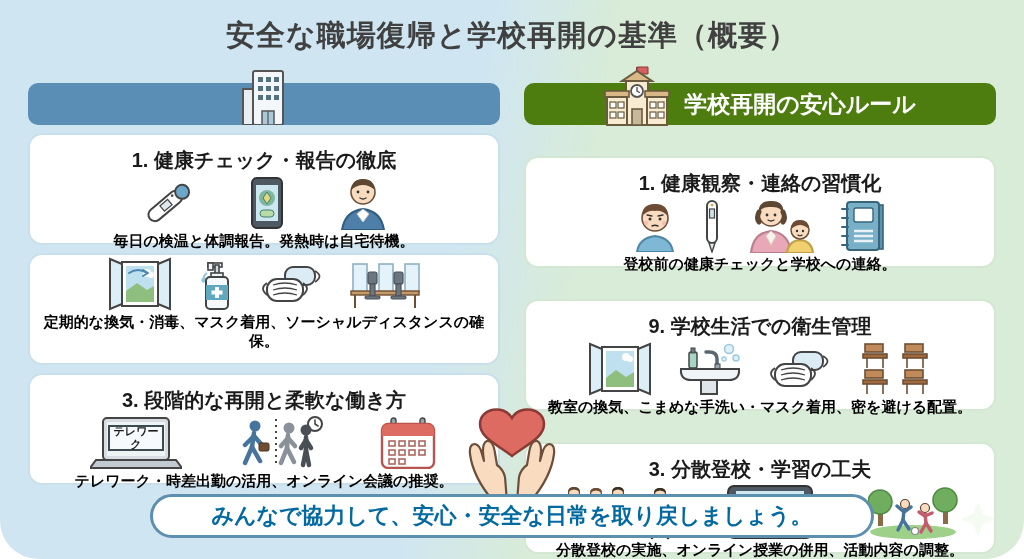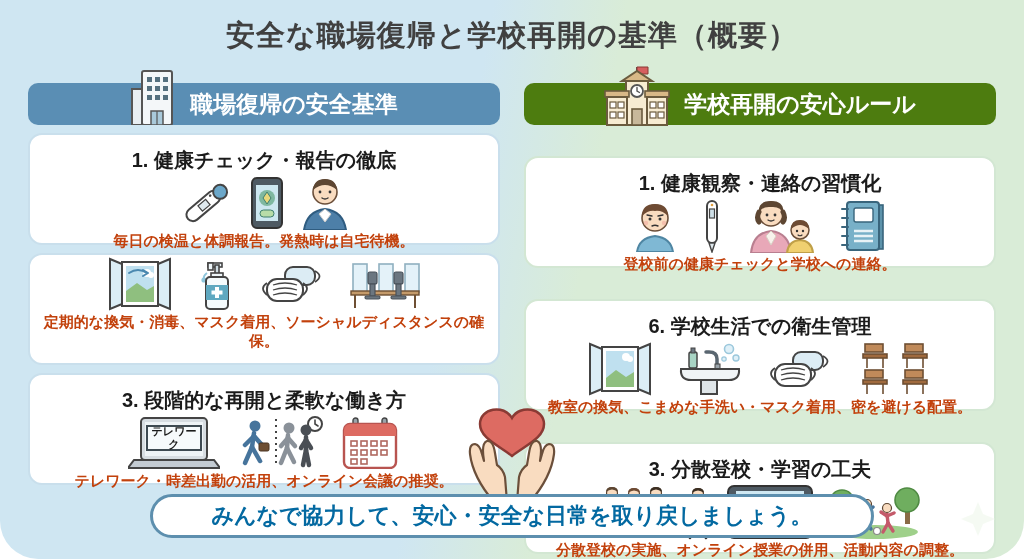--- a/index.html
+++ b/index.html
@@ -14,23 +14,23 @@
   .column.school { left:524px; }
   .col-header { height:42px; border-radius:10px; display:flex; align-items:center; justify-content:center;
                 gap:14px; color:#ffffff; font-size:23px; font-weight:bold; position:relative; }
   .column.work   .col-header { background:#5a8eb4; }
   .column.school .col-header { background:#4d7c0f; }
   .col-header .hdr-icon { position:relative; top:-8px; flex:0 0 auto; }
   .card { height:112px; background:#ffffff; border-radius:14px; text-align:center; position:relative; }
   .column.work   .card { border:2px solid #c9dfec; }
   .column.school .card { border:2px solid #d3e7d3;margin-top:23px; }
   .card-heading { padding-top:12px; font-size:20px; font-weight:bold; color:#1b1b1b; }
-  .icon-row { height:58px; display:flex; align-items:center; justify-content:center; gap:16px; }
+  .icon-row { height:58px; display:flex; align-items:center; justify-content:center; gap:54px; }
   .icon-row.tight { gap:24px; }
-  .card-caption { font-size:15px; font-weight:bold; color:#c2410c; }
+  .card-caption { font-size:15px; font-weight:bold; color:#000000; }
   .icon-wrap { position:relative; display:inline-block; line-height:0; }
   .screen-label { position:absolute; background:#f6fafc; border:2px solid #3e4a52; color:#1b1b1b;
                   font-size:11px; font-weight:bold; display:flex; flex-direction:column;
                   align-items:center; justify-content:center; line-height:1.15; }
   .laptop-label { left:18px; top:9px; width:56px; height:26px; }
   .tablet-label { left:18px; top:12px; width:52px; height:32px; }
   .footer-pill { position:absolute; left:150px; top:494px; width:724px; height:44px;
                  background:#ffffff; border:3px solid #5d8fae; border-radius:26px;
                  display:flex; align-items:center; justify-content:center;
                  font-size:22px; font-weight:bold; color:#0369a1; z-index:6; }
@@ -59,21 +59,20 @@
             <rect x="25" y="19" width="5" height="5"></rect>
             <rect x="33" y="19" width="5" height="5"></rect>
           <rect x="17" y="28" width="5" height="5"></rect>
             <rect x="25" y="28" width="5" height="5"></rect>
             <rect x="33" y="28" width="5" height="5"></rect>
         </g>
         <rect x="21" y="44" width="12" height="14" fill="#a9c9da" stroke="#555" stroke-width="1.5"></rect>
         <line x1="27" y1="44" x2="27" y2="58" stroke="#555" stroke-width="1.2"></line>
       </svg>
     </span>
-    <span>職場復帰の安全基準</span>
   </div>
 
   <div class="card">
     <div class="card-heading">1. 健康チェック・報告の徹底</div>
     <div class="icon-row">
       <span class="icon-wrap">
         <svg width="56" height="52" viewBox="0 0 56 52">
           <g transform="rotate(-40 28 26)">
             <rect x="4" y="20" width="40" height="13" rx="6.5" fill="#ffffff" stroke="#444" stroke-width="2"></rect>
             <rect x="20" y="23" width="10" height="7" fill="#dfe9ee" stroke="#444" stroke-width="1.2"></rect>
@@ -319,21 +318,21 @@
               <line x1="3" y1="37" x2="9" y2="37"></line>
               <line x1="3" y1="46" x2="9" y2="46"></line>
           </g>
         </svg>
       </span>
     </div>
     <div class="card-caption">登校前の健康チェックと学校への連絡。</div>
   </div>
 
   <div class="card">
-    <div class="card-heading">6. 学校生活での衛生管理</div>
+    <div class="card-heading">9. 学校生活での衛生管理</div>
     <div class="icon-row tight">
       <span class="icon-wrap">
         <svg width="66" height="54" viewBox="0 0 66 54">
           <polygon points="3,2 15,7 15,47 3,52" fill="#dceef6" stroke="#444" stroke-width="2"></polygon>
           <polygon points="63,2 51,7 51,47 63,52" fill="#dceef6" stroke="#444" stroke-width="2"></polygon>
           <rect x="15" y="5" width="36" height="44" fill="#ffffff" stroke="#444" stroke-width="2"></rect>
           <rect x="19" y="9" width="28" height="36" fill="#bfe0ef"></rect>
           <polygon points="19,45 19,36 29,28 39,35 47,30 47,45" fill="#8fbf7f"></polygon>
           <circle cx="39" cy="15" r="4" fill="#ffffff"></circle>
             <circle cx="43" cy="17" r="3" fill="#ffffff"></circle>

